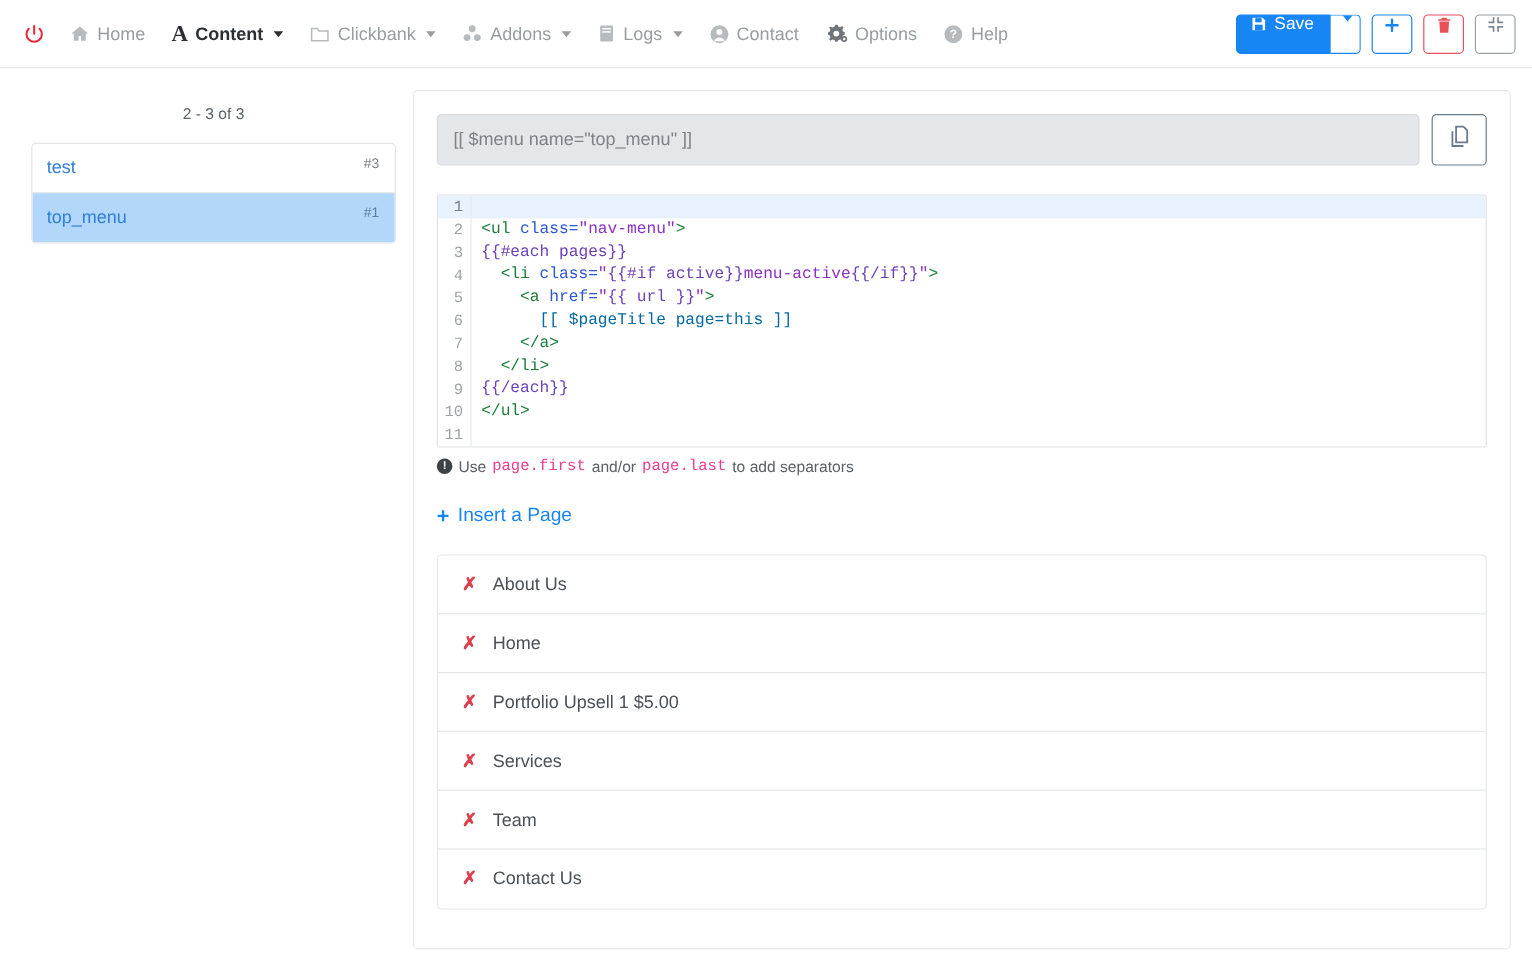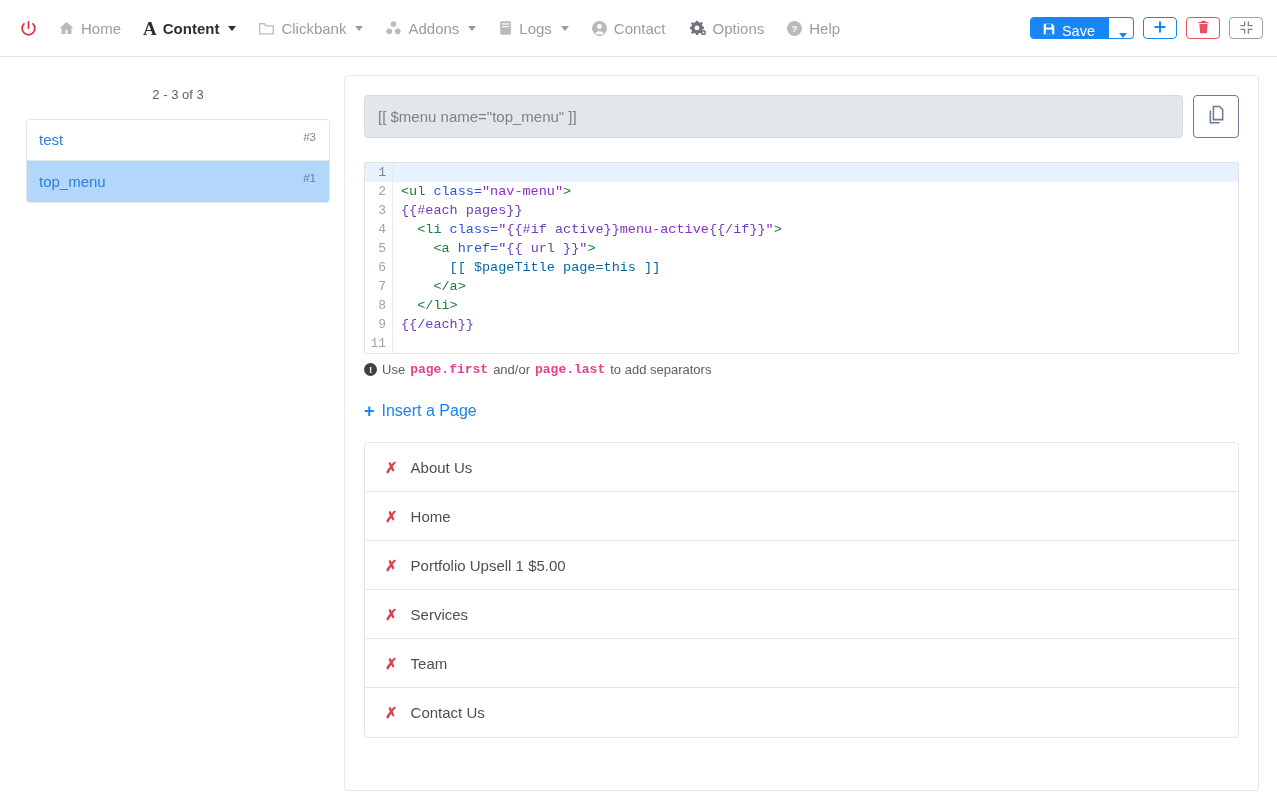--- a/index.html
+++ b/index.html
@@ -47,24 +47,24 @@
   .letter-a { font-size: 19px; font-weight: bold; color: #2b2f33; line-height: 1; font-family: "Liberation Serif", serif; }
 
   .nav-right {
     margin-left: auto;
     display: flex;
     align-items: center;
     gap: 9px;
   }
   .btn {
     display: inline-flex;
-    align-items: flex-end;
+    align-items: flex-start;
     justify-content: center;
     gap: 6px;
-    height: 22px;
+    height: 33px;
     border-radius: 4px;
     font-size: 14.5px;
     cursor: pointer;
     background: #fff;
     line-height: 1;
   }
   .btn-save {
     background: #1785f3;
     border: 1px solid #1785f3;
     color: #fff;
@@ -191,21 +191,21 @@
   .t-plain { color: #0369a1; }
 
   .hint {
     margin-top: 8px;
     font-size: 13px;
     color: #5b6166;
     display: flex;
     align-items: center;
     gap: 5px;
   }
-  .hint code { color: #e83e8c; font-family: "Liberation Mono", monospace; font-size: 13px; font-weight: bold; }
+  .hint code { color: #e83e8c; font-family: "Liberation Mono", monospace; font-size: 13px; }
   .excl {
     display: inline-flex; align-items: center; justify-content: center;
     width: 13px; height: 13px; border-radius: 50%;
     background: #3d4246; color: #fff; font-size: 9.5px; font-weight: bold;
     font-family: "Liberation Sans", sans-serif;
   }
 
   .insert-link {
     margin-top: 25px;
     display: inline-flex;
@@ -444,20 +444,24 @@
         </div>
         <div class="ed-line">
           <span class="gutter">8</span>
           <span class="code"><span class="t-tag">  &lt;/li&gt;</span></span>
         </div>
         <div class="ed-line">
           <span class="gutter">9</span>
           <span class="code"><span class="t-hb">{{/each}}</span></span>
         </div>
         <div class="ed-line">
+          <span class="gutter">10</span>
+          <span class="code"><span class="t-tag">&lt;/ul&gt;</span></span>
+        </div>
+        <div class="ed-line">
           <span class="gutter">11</span>
           <span class="code"></span>
         </div>
       </div>
 
       <div class="hint">
         <span class="excl">!</span>
         <span>Use</span>
         <code>page.first</code>
         <span>and/or</span>

